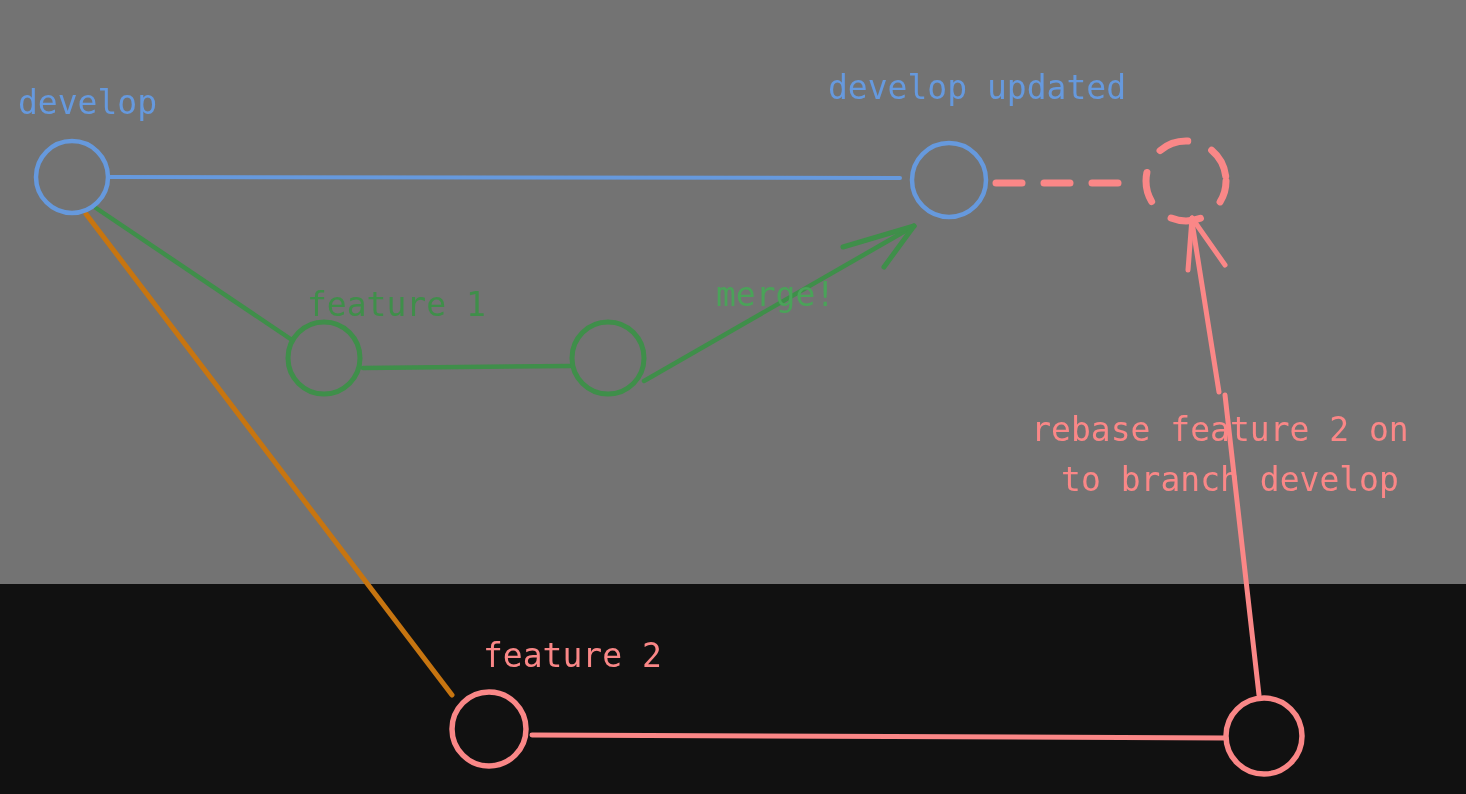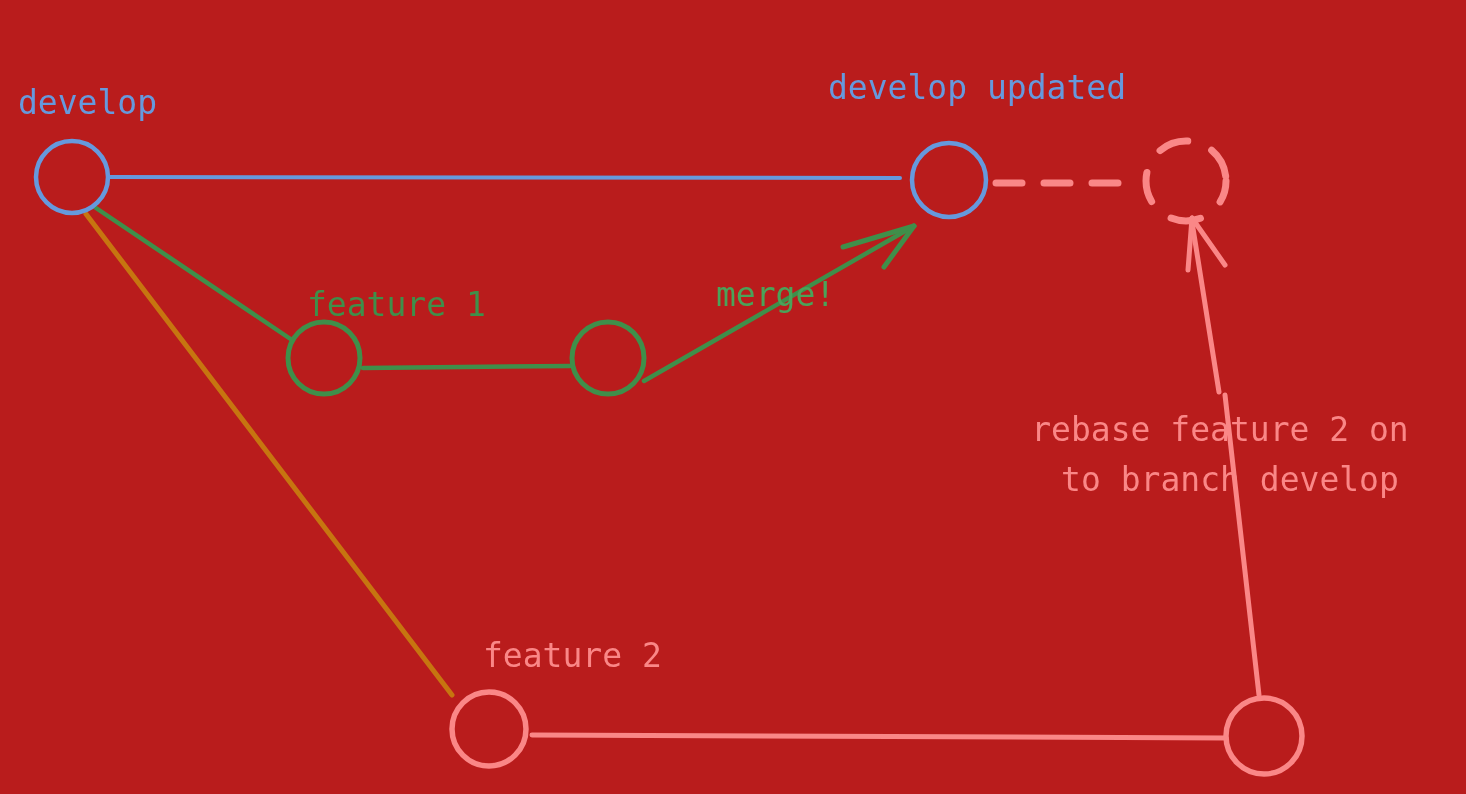--- a/index.html
+++ b/index.html
@@ -10,22 +10,22 @@
   }
   body {
     width: 1466px;
     height: 794px;
     overflow: hidden;
     font-family: "DejaVu Sans Mono", "Liberation Mono", monospace;
   }
   #diagram-root {
     position: relative;
     width: 1466px;
-    height: 794px;
-    background: #b91c1c;
+    height: 584px;
+    background: #737373;
   }
   svg#diagram-canvas {
     position: absolute;
     top: 0;
     left: 0;
     width: 1466px;
     height: 794px;
     display: block;
   }
   .node-circle {

